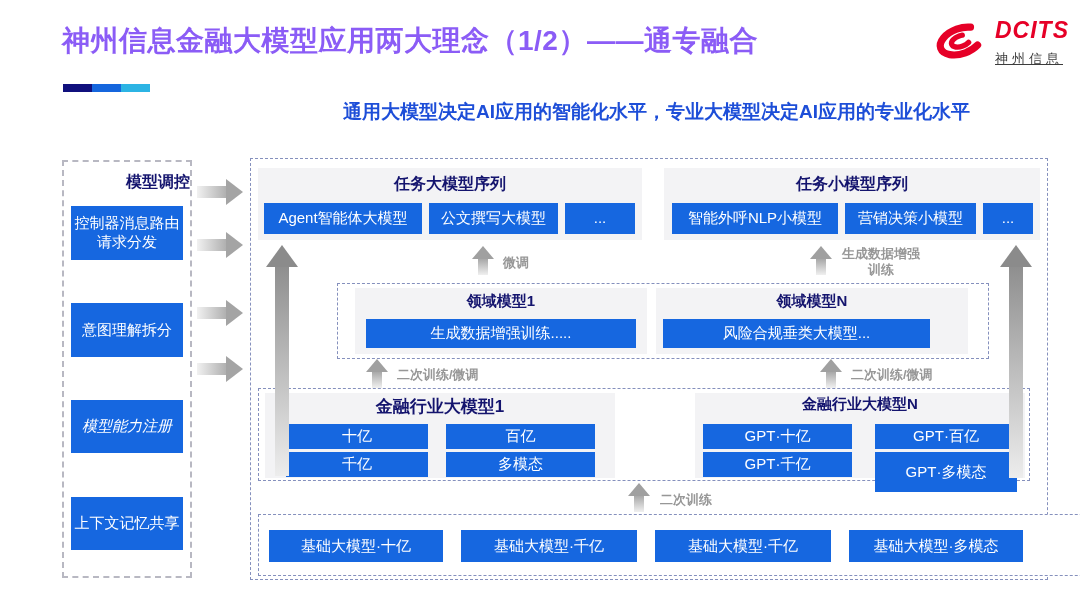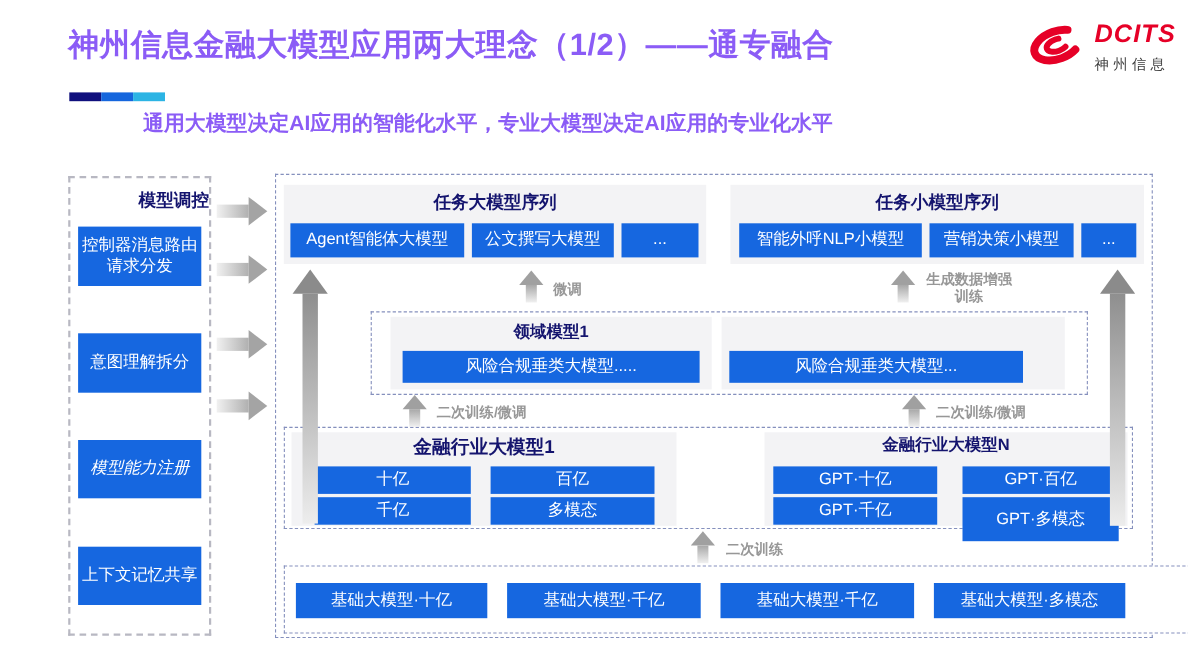--- a/index.html
+++ b/index.html
@@ -2,25 +2,25 @@
 <html><head>
 <meta charset="utf-8">
 <style>
   html,body{margin:0;padding:0;background:#ffffff;}
   body{font-family:"Liberation Sans","DejaVu Sans",sans-serif;}
   .canvas{position:relative;width:1080px;height:608px;background:#fff;overflow:hidden;}
 
   .title{position:absolute;left:62px;top:22px;font-size:28px;font-weight:bold;color:#8b5cf6;letter-spacing:.5px;white-space:nowrap;}
   .accent-bar{position:absolute;left:63px;top:84px;display:flex;height:8px;}
   .accent-bar div{width:29px;height:8px;}
-  .subtitle{position:absolute;left:130px;top:99px;width:840px;text-align:left;font-size:19px;font-weight:bold;color:#8b5cf6;}
+  .subtitle{position:absolute;left:130px;top:99px;width:840px;text-align:right;font-size:19px;font-weight:bold;color:#1d4ed8;}
 
   .logo{position:absolute;left:934px;top:18px;display:flex;align-items:center;gap:7px;}
   .logo-text .en{font-size:23px;font-weight:bold;font-style:italic;color:#e60027;letter-spacing:1px;line-height:1;}
-  .logo-text .cn{font-size:13px;color:#3c3c3c;letter-spacing:4px;margin-top:8px;}
+  .logo-text .cn{font-size:13px;color:#3c3c3c;letter-spacing:4px;margin-top:8px;text-decoration:underline;}
 
   .sidebar{position:absolute;left:62px;top:160px;width:130px;height:418px;border:2px dashed #b8b8c2;box-sizing:border-box;background:#fff;}
   .sidebar-title{position:absolute;left:0;right:0;top:10px;text-align:right;font-size:16px;font-weight:bold;color:#14146e;}
   .sbtn{left:7px;width:112px;}
 
   .btn{position:absolute;background:#1667e0;color:#fff;display:flex;align-items:center;justify-content:center;text-align:center;font-size:15px;line-height:1.25;box-sizing:border-box;padding:2px;}
 
   .dashed{position:absolute;border:1px dashed #8590bd;box-sizing:border-box;background:#fff;}
   .panel{position:absolute;background:#f3f3f5;}
   .panel-title{position:absolute;left:0;right:0;text-align:center;font-weight:bold;color:#14146e;font-size:16px;}
@@ -116,23 +116,24 @@
   <div class="lbl" style="left:503px;top:254px;">微调</div>
   <div class="arrow-u-sm" style="left:810px;top:246px;">
       <div class="head"></div>
       <div class="shaft"></div>
     </div>
   <div class="lbl lbl-wrap" style="left:836px;top:246px;width:90px;">生成数据增强训练</div>
 
   <div class="dashed" style="left:337px;top:283px;width:652px;height:76px;">
     <div class="panel" style="left:17px;top:4px;width:292px;height:66px;">
       <div class="panel-title" style="top:4px;font-size:15px;">领域模型1</div>
-      <div class="btn" style="left:11px;top:31px;width:270px;height:29px;">风险合规垂类大模型.....</div>
+      <div class="btn" style="left:11px;top:31px;width:270px;height:29px;">生成数据增强训练.....</div>
     </div>
     <div class="panel" style="left:318px;top:4px;width:312px;height:66px;">
+      <div class="panel-title" style="top:4px;font-size:15px;">领域模型N</div>
       <div class="btn" style="left:7px;top:31px;width:267px;height:29px;">风险合规垂类大模型...</div>
     </div>
   </div>
 
   <div class="arrow-u-sm" style="left:366px;top:359px;">
       <div class="head"></div>
       <div class="shaft"></div>
     </div>
   <div class="lbl" style="left:397px;top:366px;">二次训练/微调</div>
   <div class="arrow-u-sm" style="left:820px;top:359px;">

